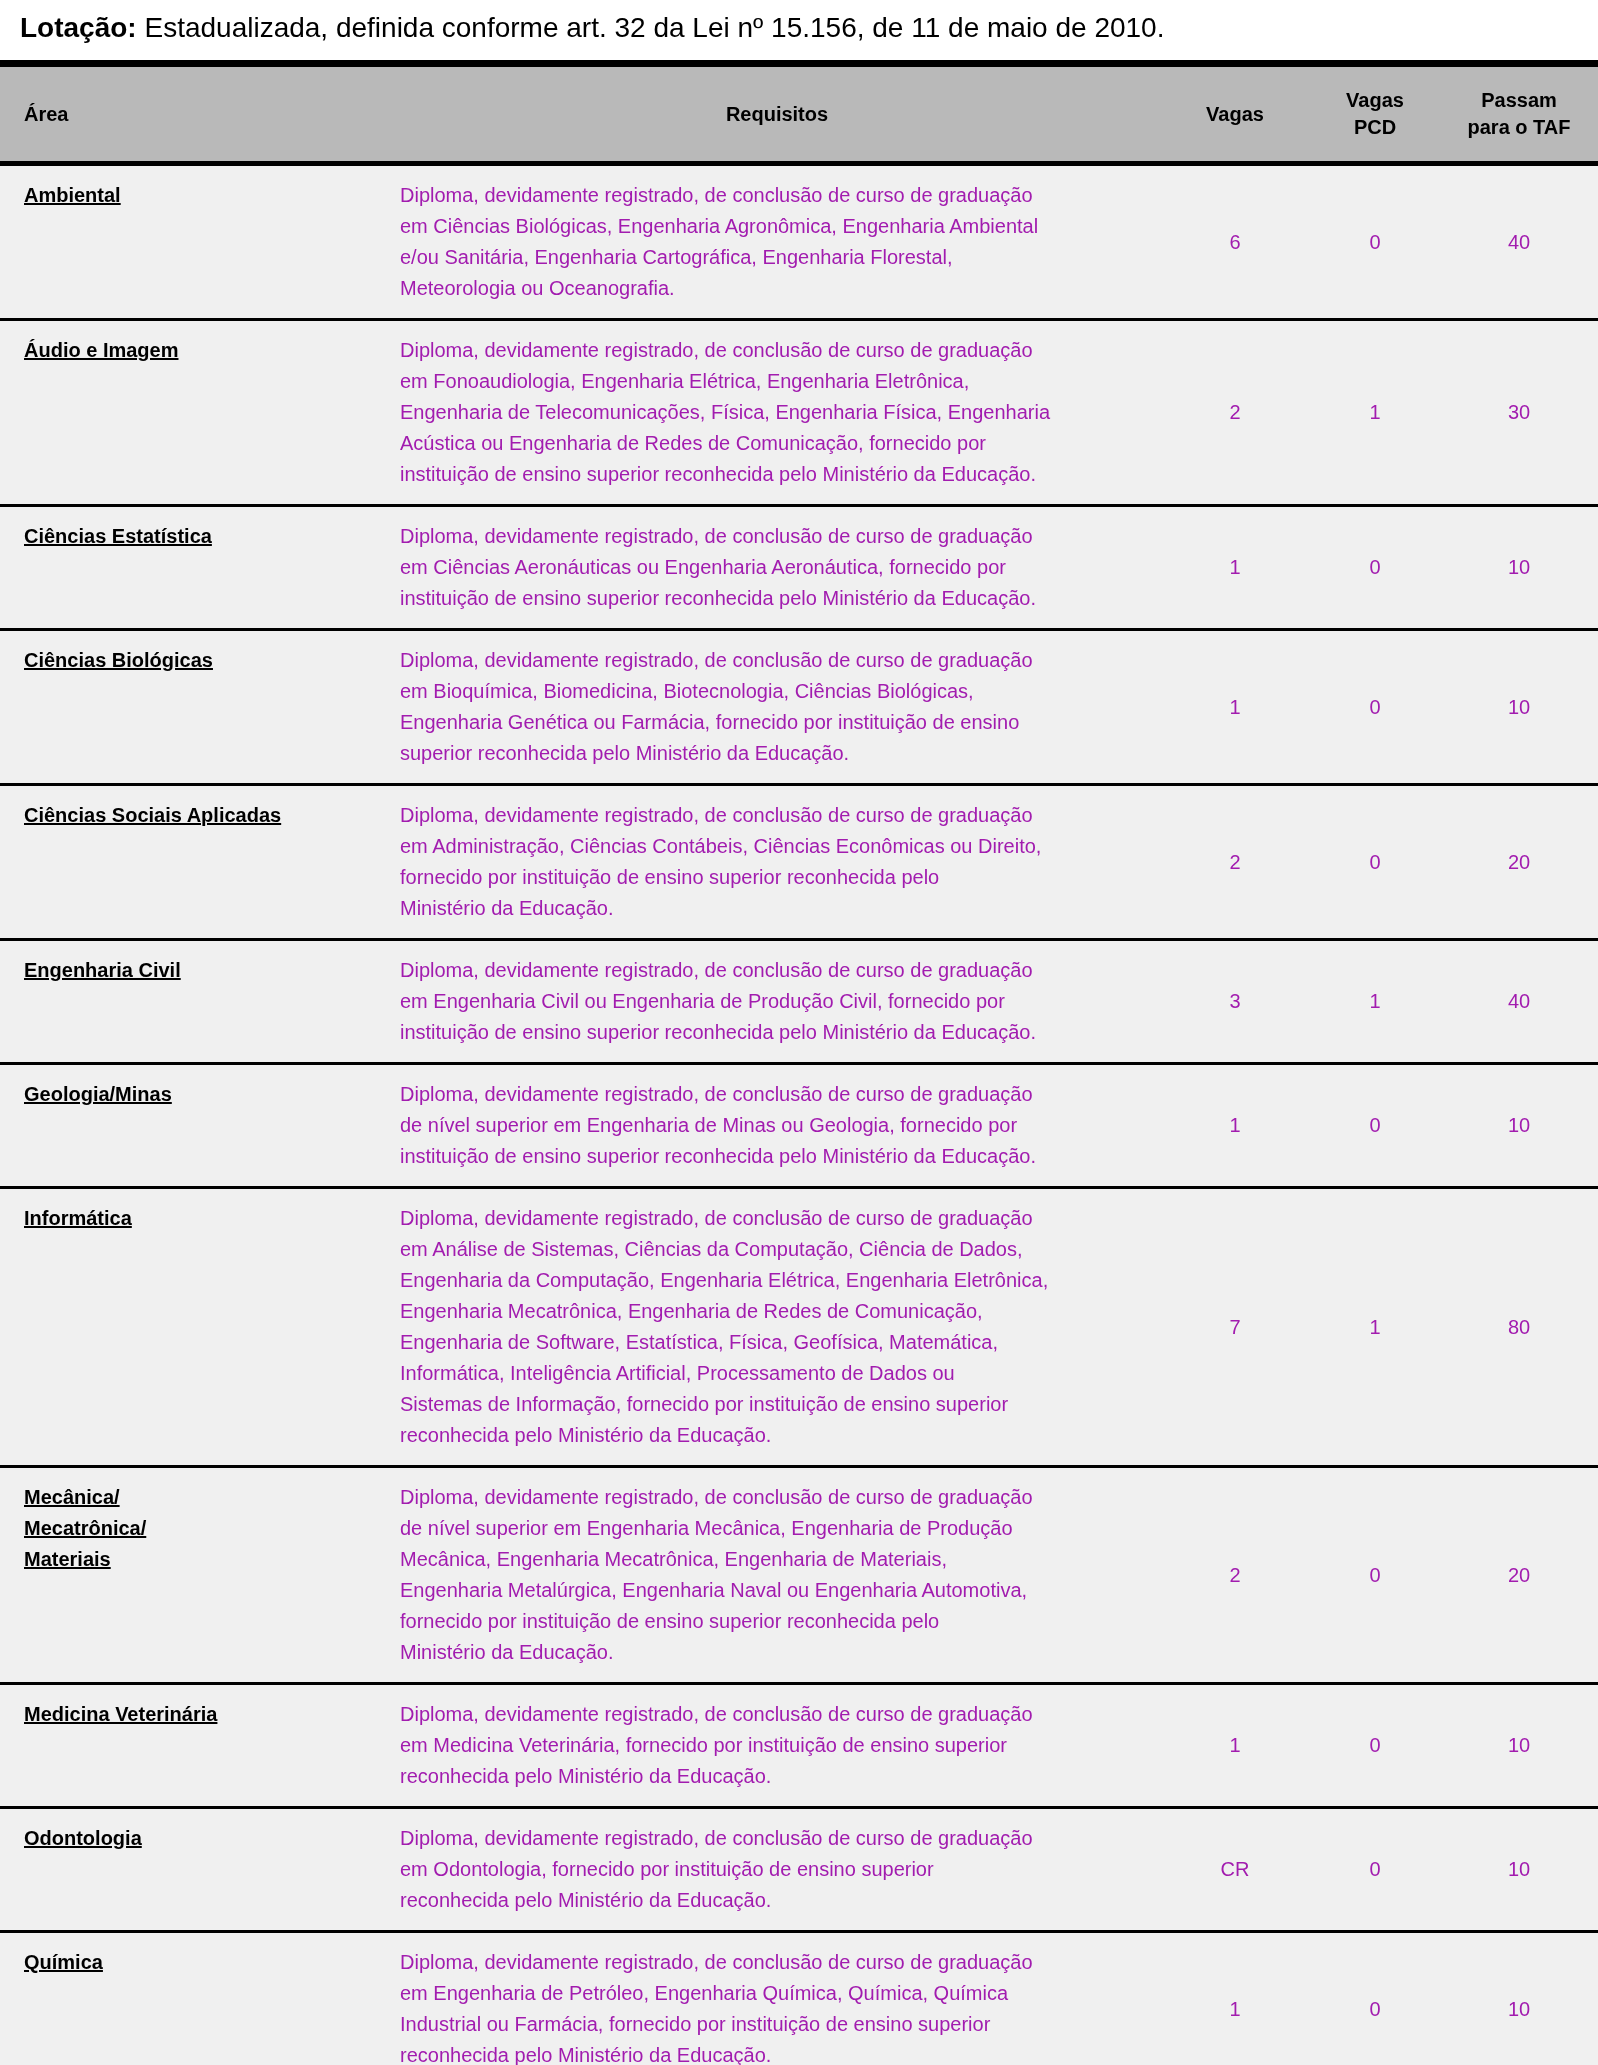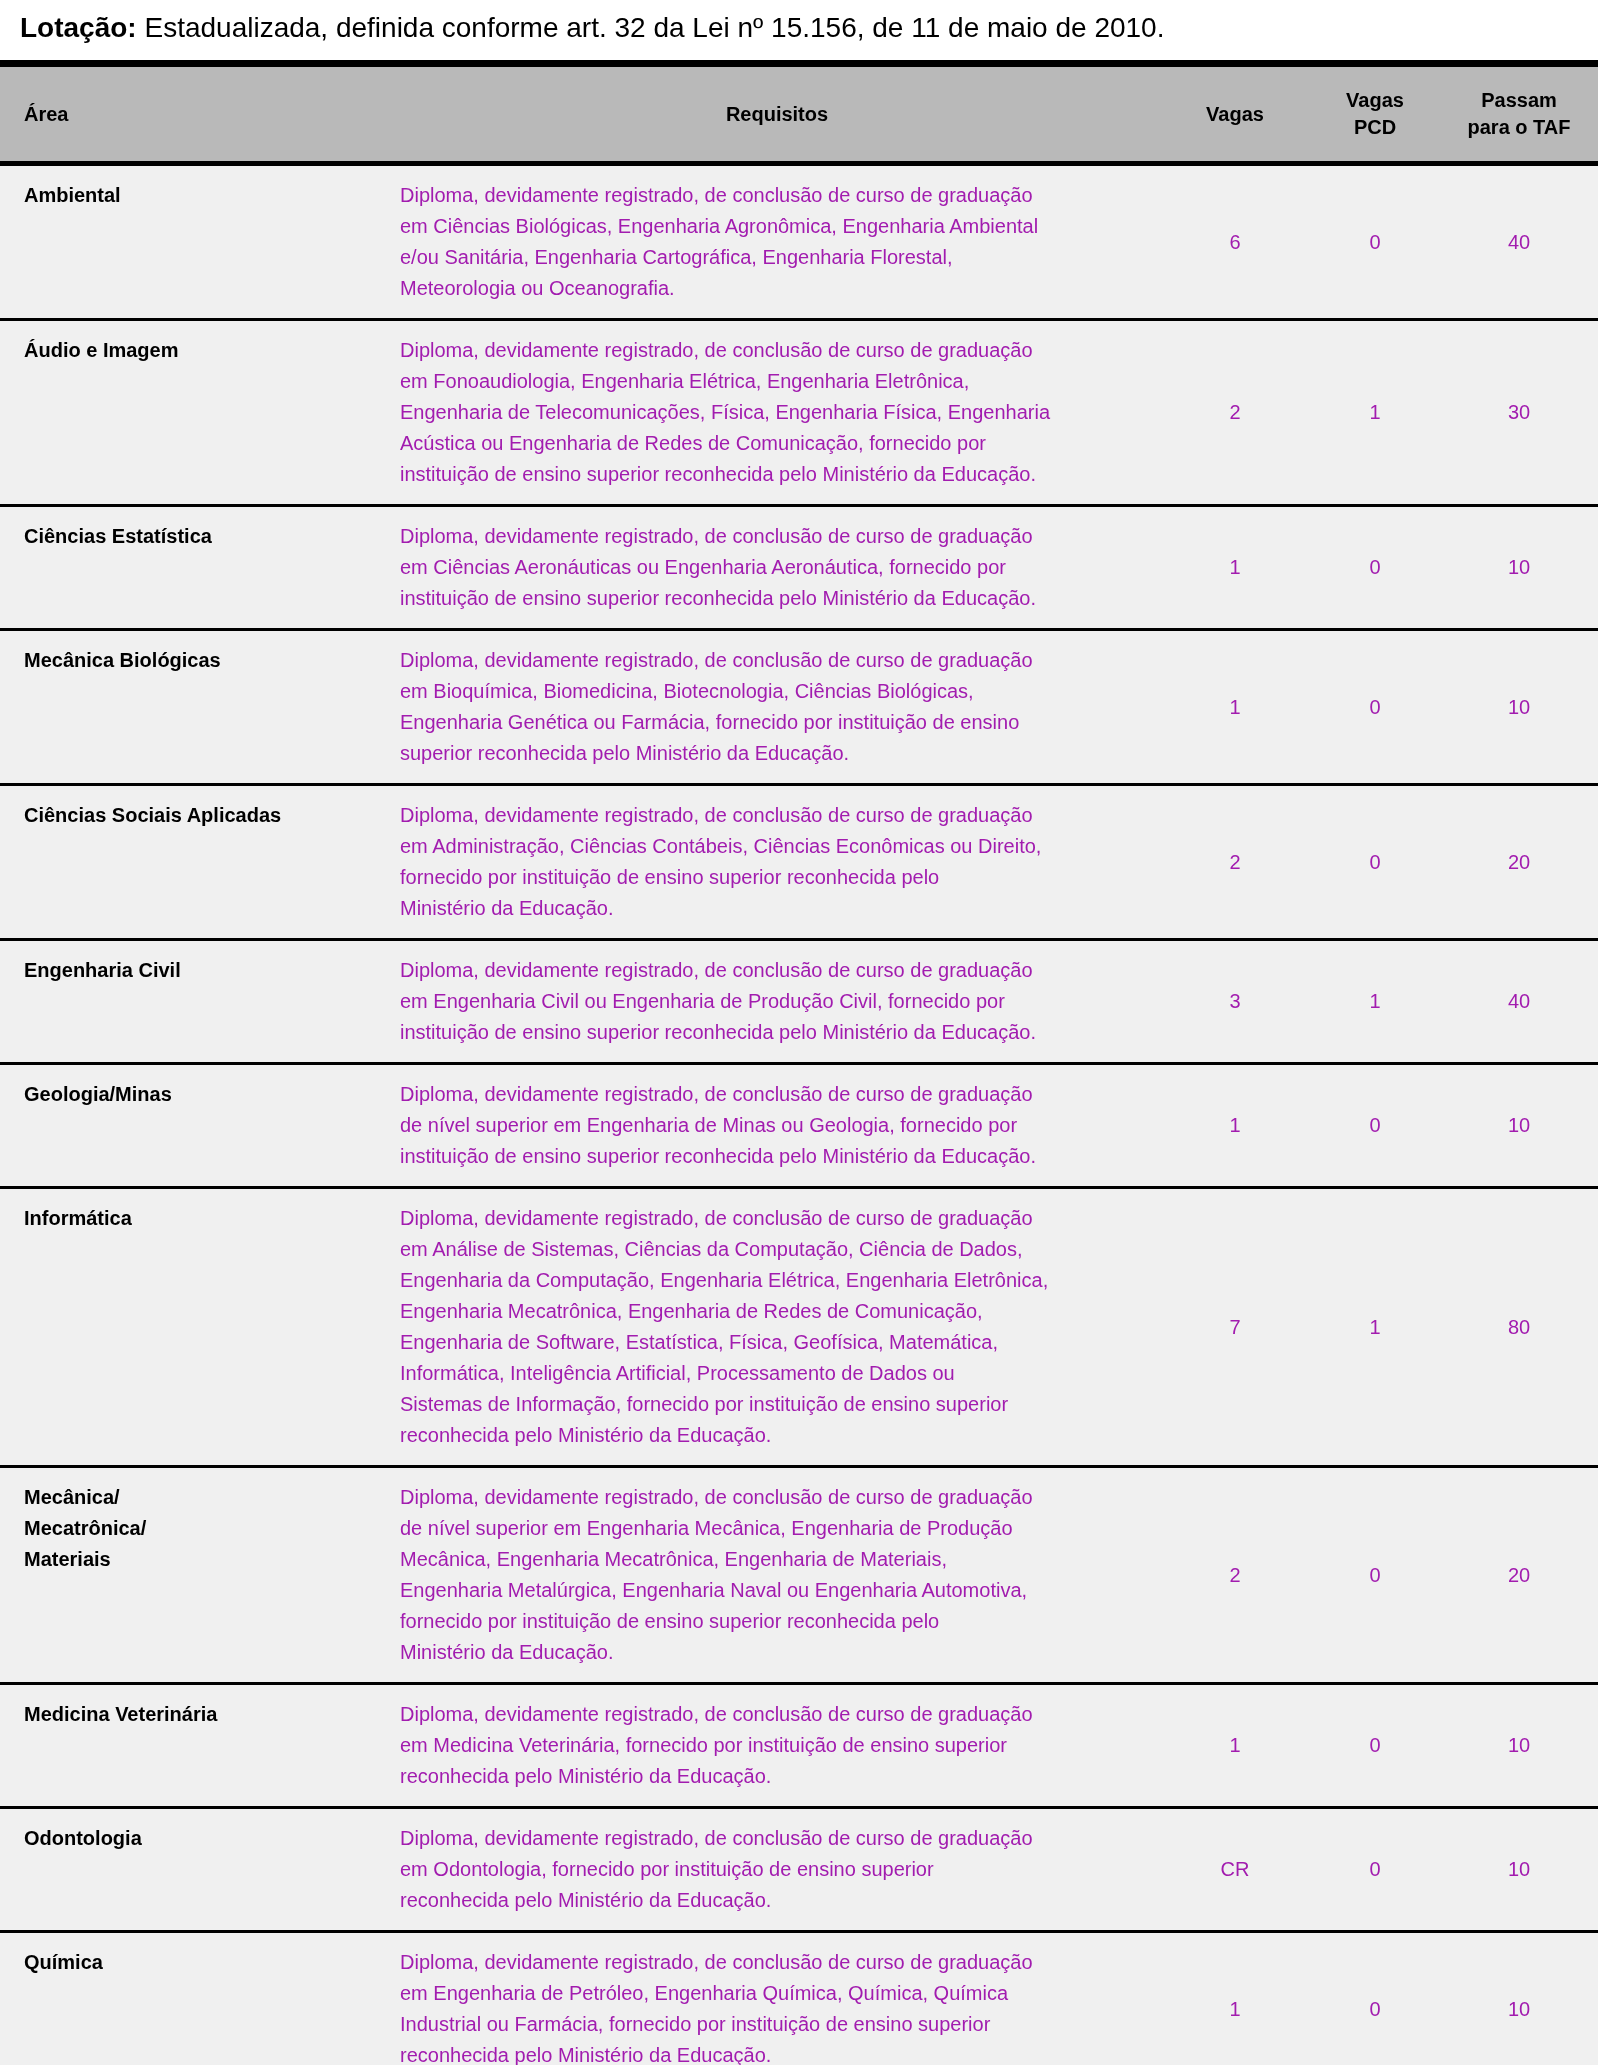--- a/index.html
+++ b/index.html
@@ -34,20 +34,21 @@
     color:#a21caf;
   }
   td.area{
     font-weight:bold;
     vertical-align:top;
     text-align:left;
     padding:14px 8px 14px 24px;
     line-height:31px;
     white-space:pre-line;
     color:#000;
+    text-decoration:underline;
   }
   td.req{
     vertical-align:top;
     text-align:left;
     padding:14px 12px 14px 28px;
     line-height:31px;
     white-space:pre-line;
   }
   td.num{
     text-align:center;
@@ -106,21 +107,21 @@
       <tr>
         <td class="area">Ciências Estatística</td>
         <td class="req">Diploma, devidamente registrado, de conclusão de curso de graduação
 em Ciências Aeronáuticas ou Engenharia Aeronáutica, fornecido por
 instituição de ensino superior reconhecida pelo Ministério da Educação.</td>
         <td class="num">1</td>
         <td class="num">0</td>
         <td class="num">10</td>
       </tr>
       <tr>
-        <td class="area">Mecânica Biológicas</td>
+        <td class="area">Ciências Biológicas</td>
         <td class="req">Diploma, devidamente registrado, de conclusão de curso de graduação
 em Bioquímica, Biomedicina, Biotecnologia, Ciências Biológicas,
 Engenharia Genética ou Farmácia, fornecido por instituição de ensino
 superior reconhecida pelo Ministério da Educação.</td>
         <td class="num">1</td>
         <td class="num">0</td>
         <td class="num">10</td>
       </tr>
       <tr>
         <td class="area">Ciências Sociais Aplicadas</td>

